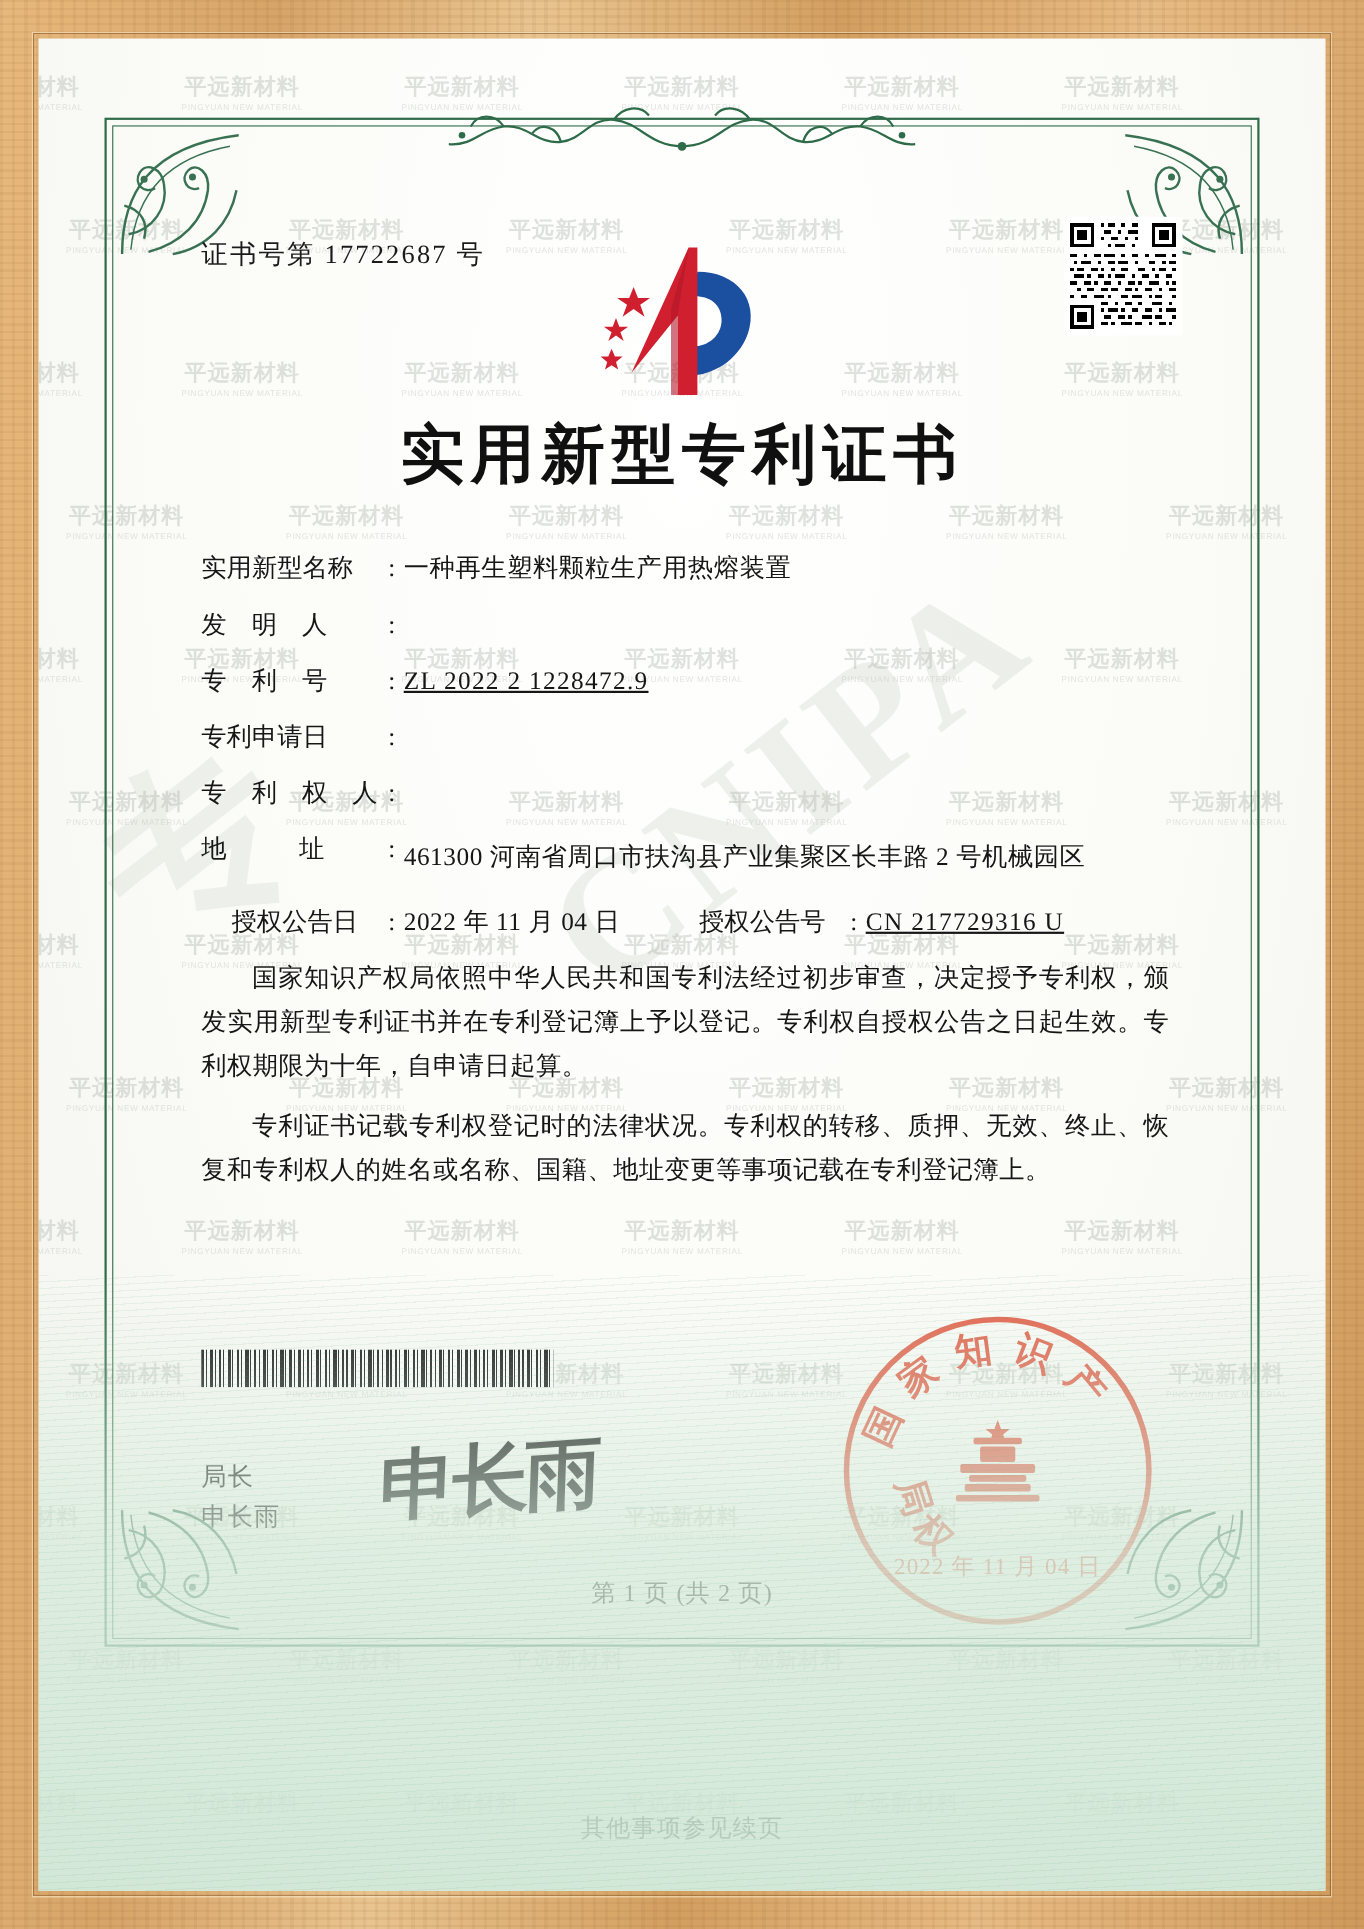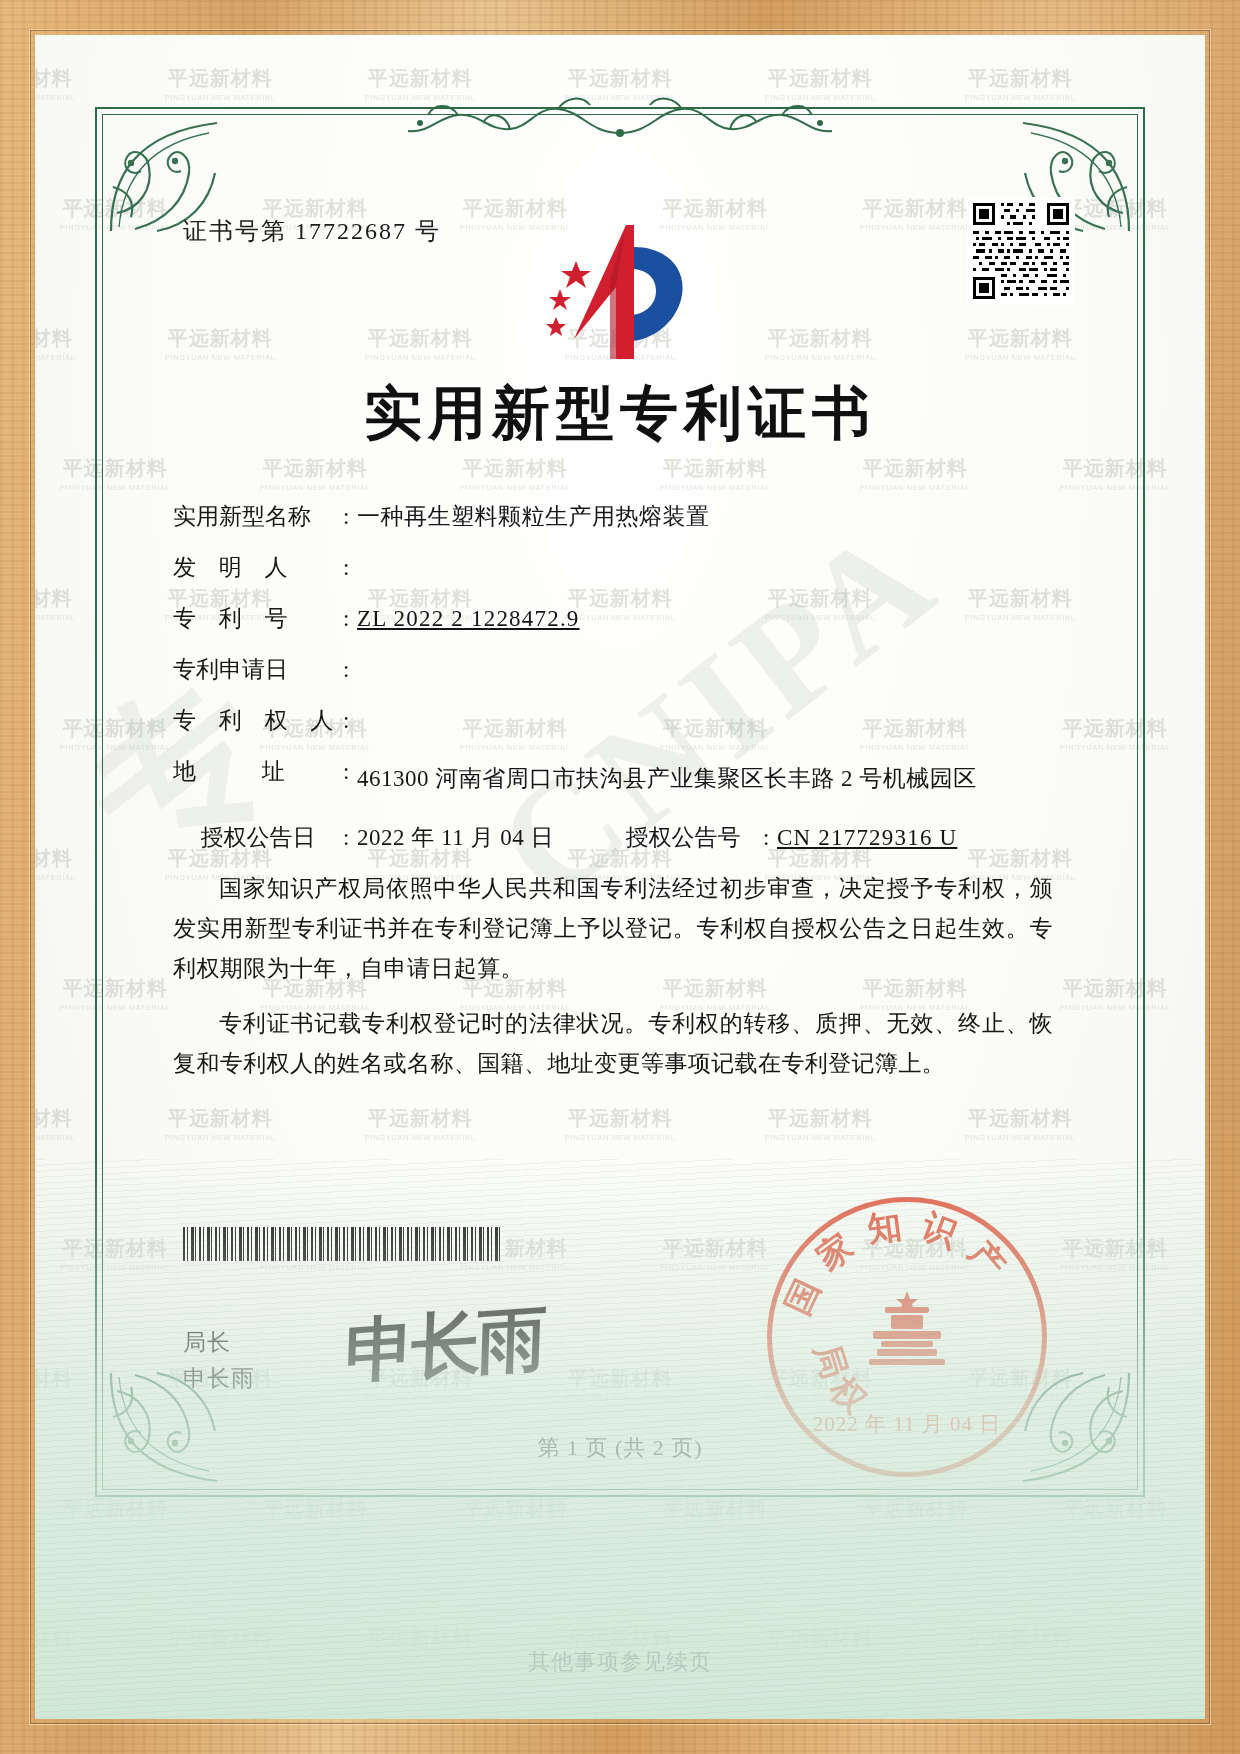--- a/index.html
+++ b/index.html
@@ -201,21 +201,21 @@
     text-align:center;
     font-family:Liberation Serif, serif;
     font-weight:700;
     font-size:58px;
     letter-spacing:6px;
     color:#101010;
   }
 
   .fields{
     position:absolute;
-    left:78px;
+    left:88px;
     top:398px;
     width:880px;
     font-size:23px;
     color:#161616;
     line-height:1.0;
   }
   .field-row{
     display:flex;
     margin-bottom:28px;
     align-items:flex-start;

